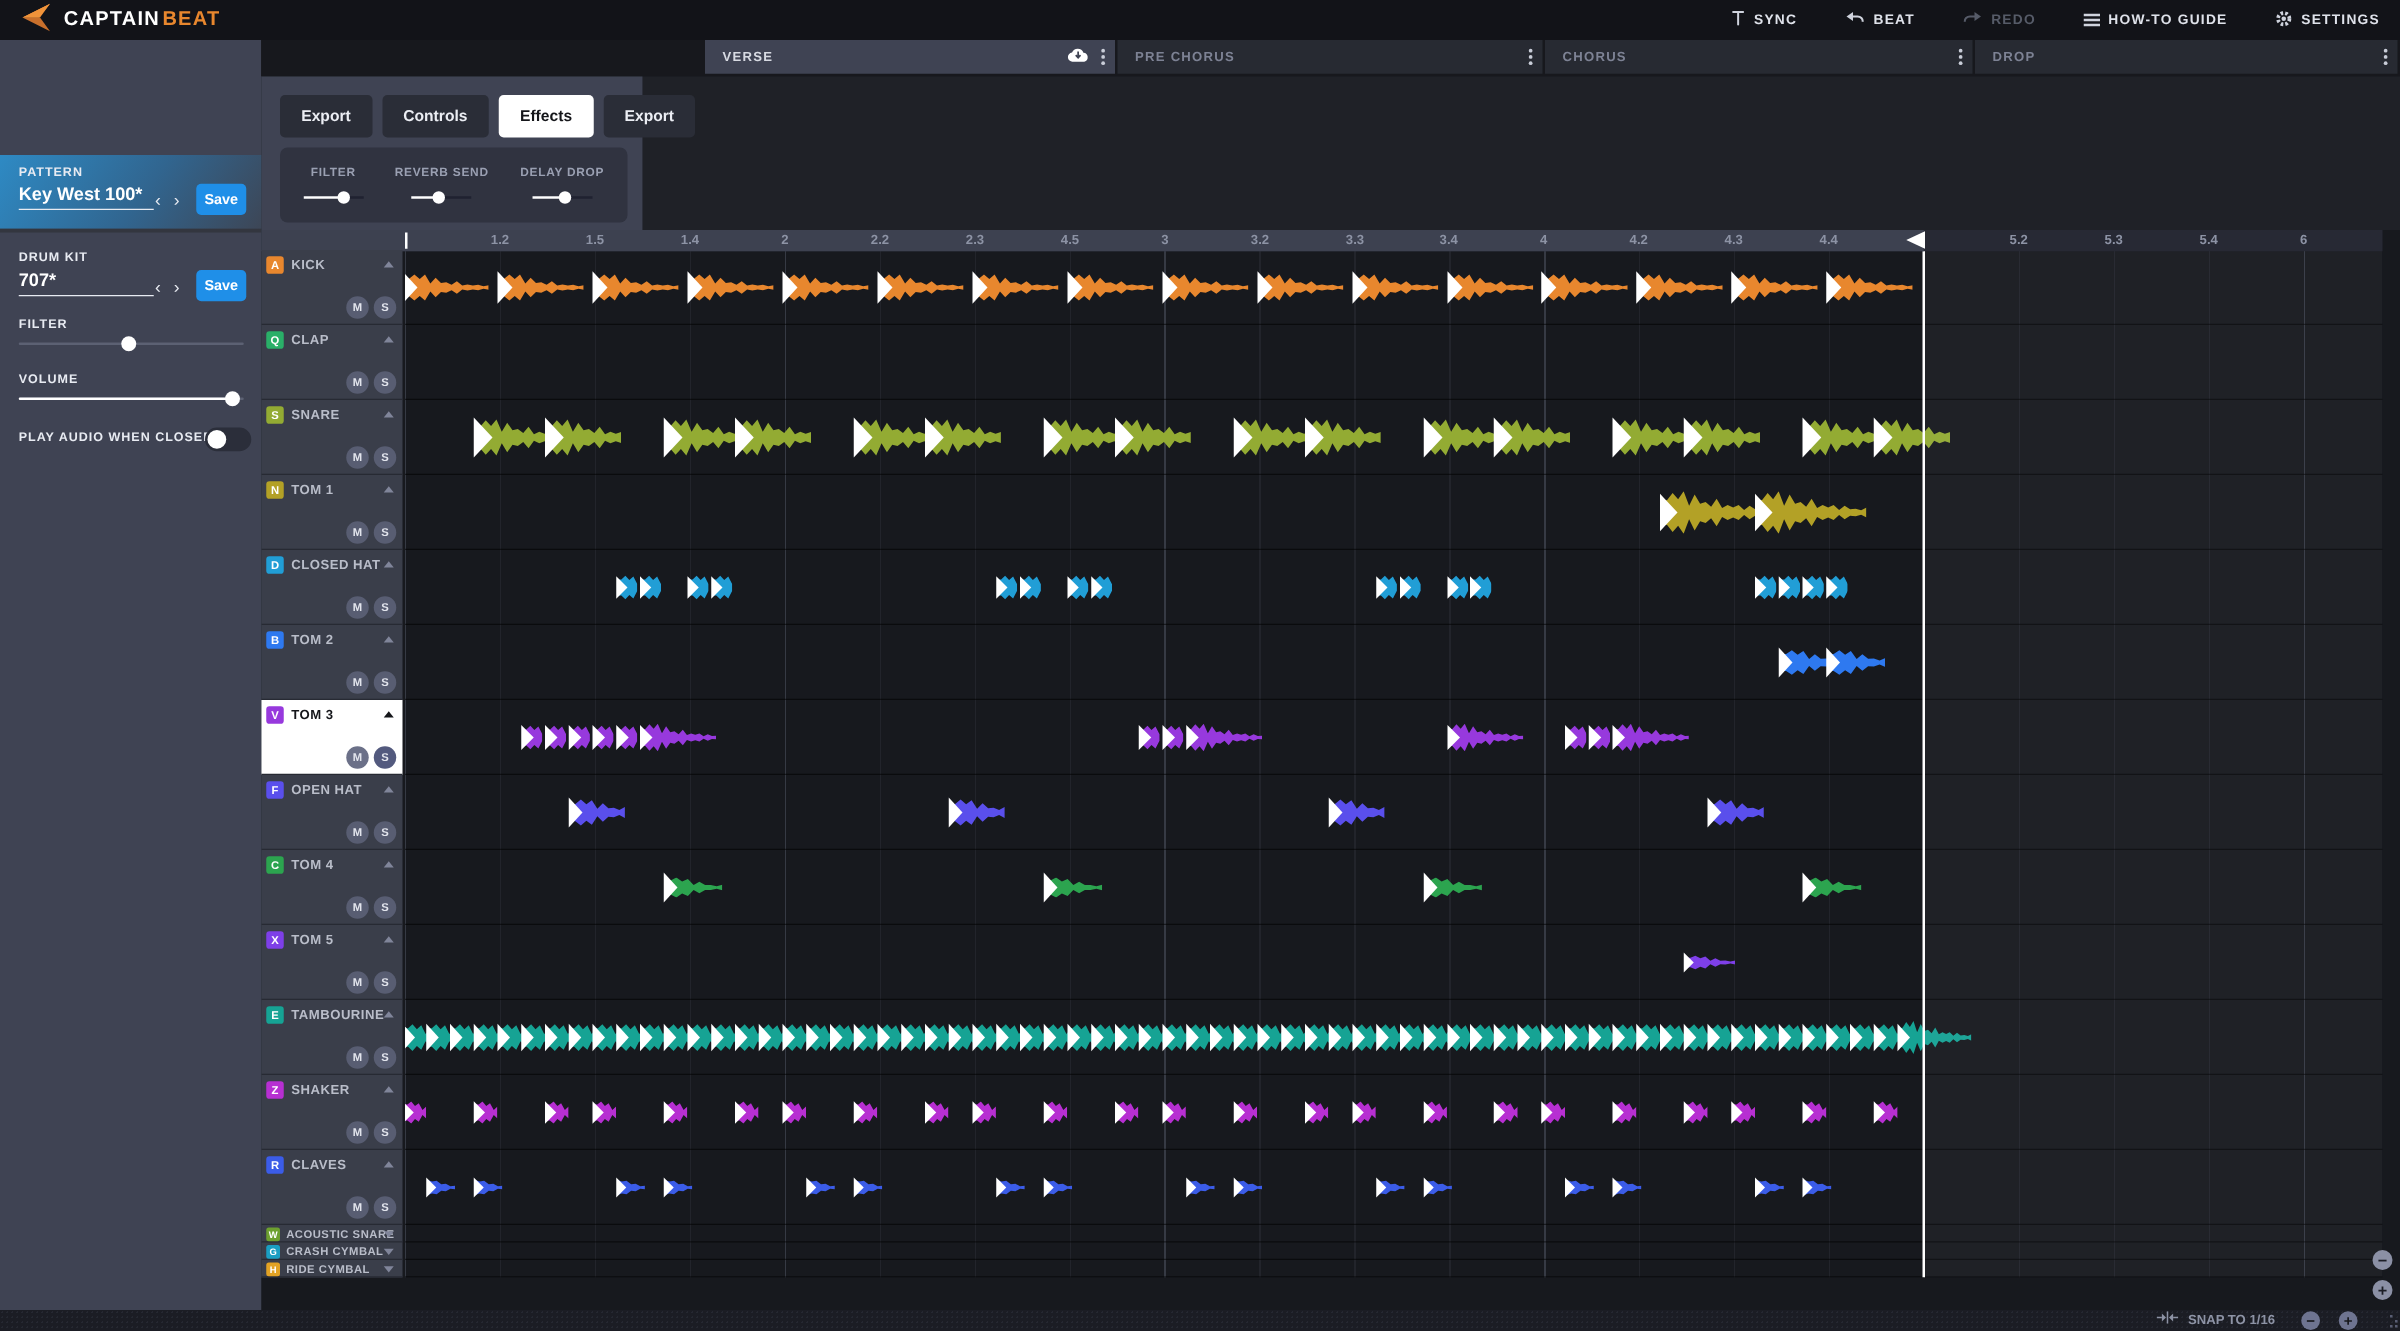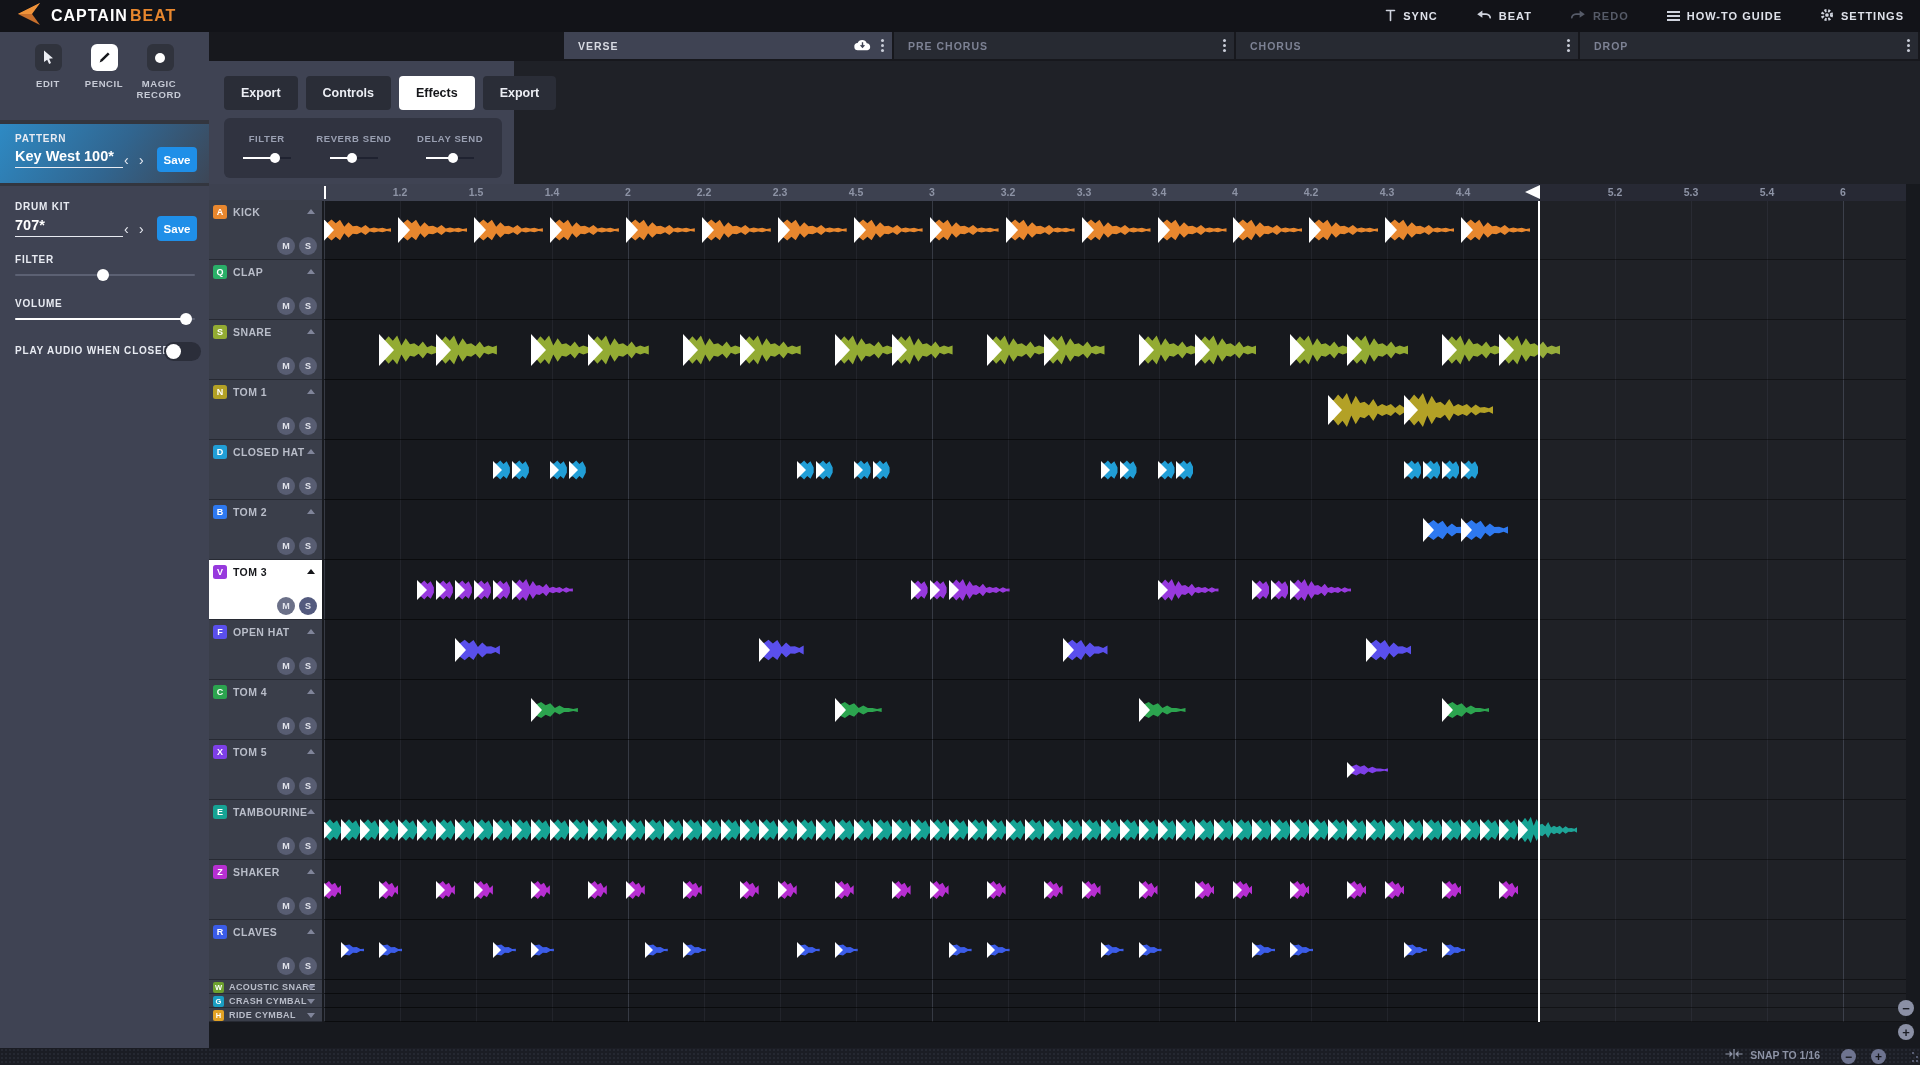--- a/index.html
+++ b/index.html
@@ -208,44 +208,20 @@
       </div>
       <div class="stab" style="left: 1027px; width: 342px;">
         <span class="stab-label">CHORUS</span>
         <span class="stab-right">
           <span class="vdots"></span>
         </span>
       </div>
     </nav>
 
   <aside class="sidebar">
-    <div class="tools">
-      <div class="tool" style="left:20px">
-        <div class="tool-sq">
-          <svg width="13" height="15" viewBox="0 0 13 15">
-              <polygon points="2,0.5 11,8.2 7.1,8.8 9,13 7.1,13.9 5.2,9.7 2,12" fill="#eceef4"></polygon>
-            </svg>
-        </div>
-        <div class="tool-label">EDIT</div>
-      </div>
-      <div class="tool" style="left:76px">
-        <div class="tool-sq active">
-          <svg width="14" height="14" viewBox="0 0 16 16">
-              <path d="M12.4 1.6l2 2L6.2 11.8l-3.2 1.2 1.2-3.2z" fill="#15161a"></path>
-            </svg>
-        </div>
-        <div class="tool-label">PENCIL</div>
-      </div>
-      <div class="tool" style="left:132px">
-        <div class="tool-sq">
-            <span class="rec-dot"></span>
-          </div>
-        <div class="tool-label" style="width:54px">MAGIC RECORD</div>
-      </div>
-    </div>
 
     <div class="sb-section pattern-bg">
       <span class="sb-label" style="top:9px">PATTERN</span>
       <input class="sb-value" style="top: 24px;" value="Key West 100*">
       <span class="chev" style="left:124px; top:28px">‹</span>
       <span class="chev" style="left:139px; top:28px">›</span>
       <button class="save-btn" style="top:23px">Save</button>
     </div>
 
     <div class="sb-section" style="top:157px; height:62px">
@@ -294,21 +270,21 @@
         </div>
         <div class="fxgroup">
           <span class="fxlabel">REVERB SEND</span>
           <span class="fxslider">
             <span class="track"></span>
             <span class="fill" style="width:46%"></span>
             <span class="thumb" style="left:46%"></span>
           </span>
         </div>
         <div class="fxgroup">
-          <span class="fxlabel">DELAY SEND</span>
+          <span class="fxlabel">DELAY DROP</span>
           <span class="fxslider">
             <span class="track"></span>
             <span class="fill" style="width:55%"></span>
             <span class="thumb" style="left:55%"></span>
           </span>
         </div>
       </div>
   </section>
 
   <div class="ruler" id="ruler">

